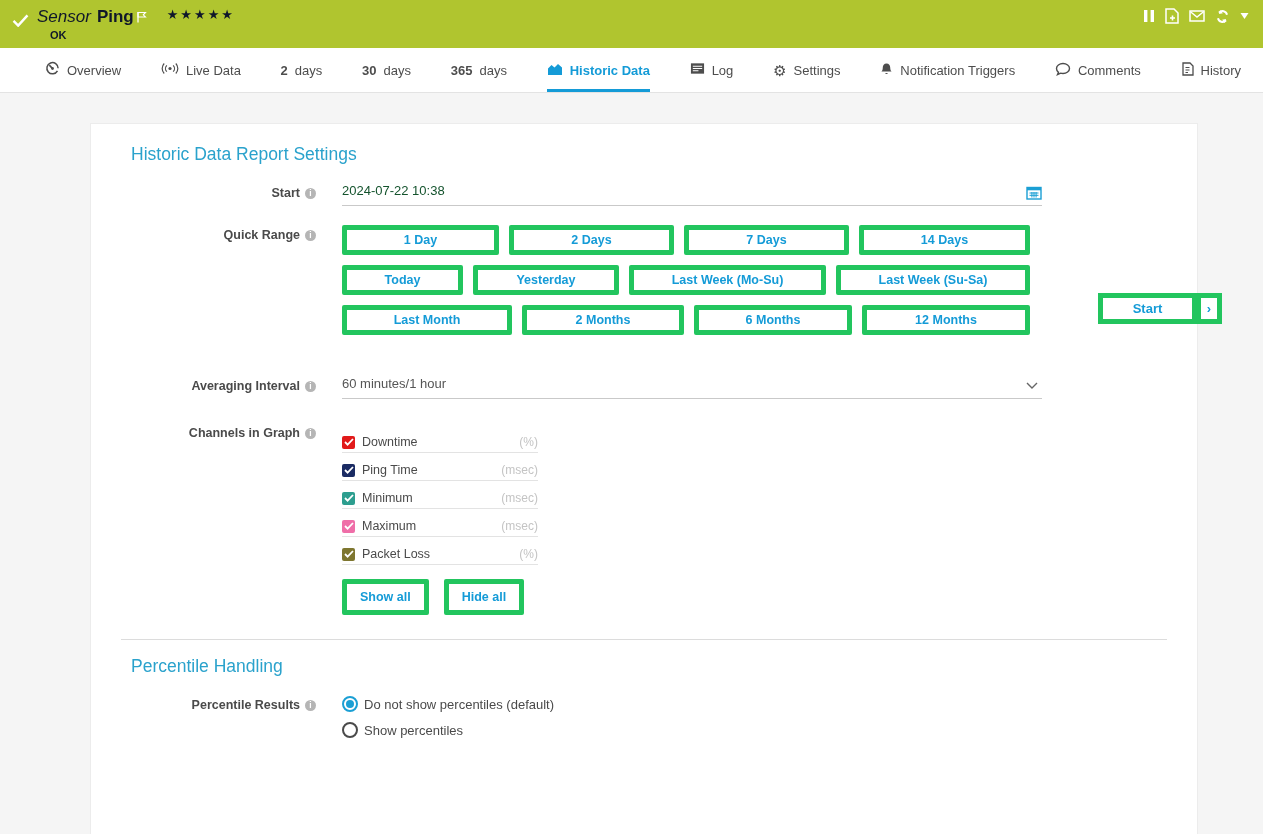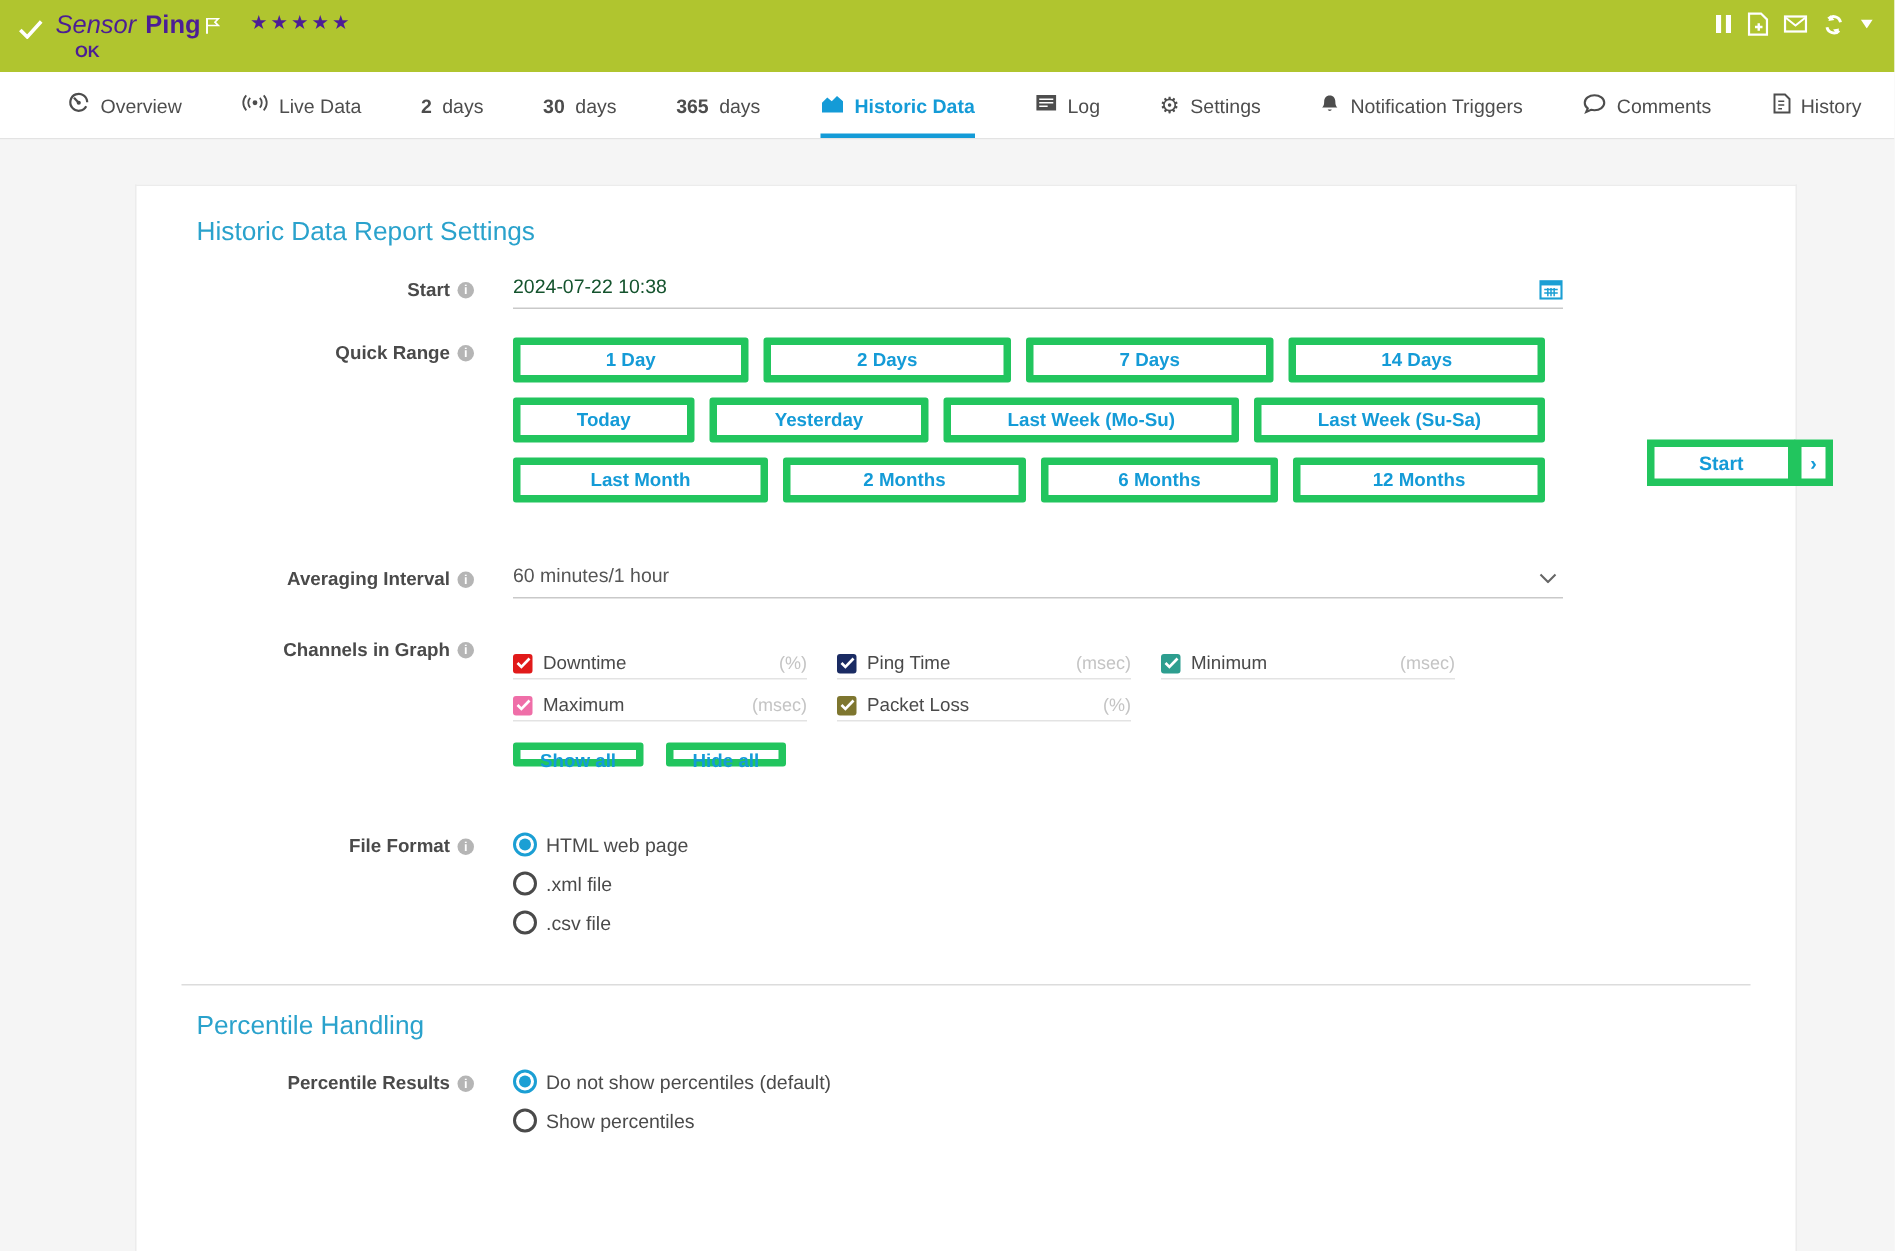--- a/index.html
+++ b/index.html
@@ -1,20 +1,20 @@
 <!DOCTYPE html>
 <html><head>
 <meta charset="utf-8">
 <style>
   * { margin:0; padding:0; box-sizing:border-box; }
   html,body { width:1263px; height:834px; overflow:hidden;
     font-family:"Liberation Sans", sans-serif; background:#f5f5f5; }
 
   
-  .header { position:relative; height:48px; background:#b0c52f; color:#4c1d95;padding-left:39px; }
+  .header { position:relative; height:48px; background:#b0c52f; color:#0f172a;padding-left:39px; }
   .hdr-left { position:absolute; left:12px; top:5px; display:flex; align-items:flex-start; }
   .hdr-check { margin-top:8px; }
   .hdr-title { margin-left:8px; font-size:17px; line-height:24px; display:flex; align-items:flex-start; }
   .t-prefix { font-style:italic; font-weight:400; }
   .t-name { font-weight:bold; margin-left:6px; }
   .hdr-flag { margin:1px 0 0 3px; }
   .hdr-stars { margin-left:20px; font-size:13px; letter-spacing:2px; line-height:20px; cursor:pointer; }
   .hdr-status { position:absolute; left:50px; top:29px; font-size:11px; font-weight:bold; }
   .hdr-toolbar { position:absolute; right:14px; top:8px; display:flex; align-items:center; gap:10px; }
   .hdr-toolbar > span { display:inline-flex; cursor:pointer; }
@@ -53,29 +53,29 @@
   .select-line svg { margin-top:6px; margin-right:4px; }
 
   .qr-row { display:grid; gap:10px; margin-bottom:10px; }
   .qr-r1 { grid-template-columns:157px 165px 165px 171px; }
   .qr-r2 { grid-template-columns:121px 146px 197px 194px; }
   .qr-r3 { grid-template-columns:170px 162px 158px 168px; }
   .btn { background:#fff; border:5px solid #22c55e; border-radius:2px; color:#149bd7;
     font-weight:bold; font-size:12.5px; font-family:Liberation Sans, sans-serif; cursor:pointer; }
   .qr-btn { height:30px; }
 
-  .ch-grid { display:flex; flex-wrap:wrap; column-gap:20px; row-gap:7px; width:628px; margin-top:9px; }
+  .ch-grid { display:flex; flex-wrap:wrap; column-gap:20px; row-gap:7px; width:628px; margin-top:9px;flex-direction:column; }
   .ch-item { width:196px; display:flex; align-items:center; height:21px;
     border-bottom:1px solid #e3e3e3; cursor:pointer; }
   .cbx { width:13px; height:13px; border-radius:2px; display:inline-flex;
     align-items:center; justify-content:center; cursor:pointer; flex:none; }
   .ch-name { font-size:12.5px; color:#4a4a4a; margin-left:7px; }
   .ch-unit { margin-left:auto; color:#c4c4c4; font-size:12px; }
   .ch-buttons { margin-top:14px; display:flex; gap:15px; }
-  .sm-btn { height:16px; padding:0 13px; }
+  .sm-btn { height:36px; padding:0 13px; }
 
   .radio-row { display:flex; align-items:center; height:18px; margin-bottom:8px; cursor:pointer; }
   .radio { position:relative; width:16px; height:16px; border-radius:50%;
     border:2px solid #4a4a4a; flex:none; }
   .radio.on { border-color:#1b9fd4; }
   .radio.on::after { content:""; position:absolute; left:2px; top:2px; width:8px; height:8px;
     border-radius:50%; background:#1b9fd4; }
   .radio-label { margin-left:6px; font-size:13px; color:#4a4a4a; }
 
   .divider { margin:24px 0 0 30px; width:1046px; border-top:1px solid #dcdcdc; }
@@ -343,39 +343,20 @@
             <span class="ch-unit">(%)</span>
           </div>
         </div>
         <div class="ch-buttons">
           <button class="btn sm-btn">Show all</button>
           <button class="btn sm-btn">Hide all</button>
         </div>
       </div>
     </div>
 
-    <div class="frow mt43">
-      <div class="flabel">
-        <span>File Format</span><i class="info">i</i>
-      </div>
-      <div class="fctrl">
-        <div class="radio-row">
-          <span class="radio on"></span>
-          <span class="radio-label">HTML web page</span>
-        </div>
-        <div class="radio-row">
-          <span class="radio"></span>
-          <span class="radio-label">.xml file</span>
-        </div>
-        <div class="radio-row">
-          <span class="radio"></span>
-          <span class="radio-label">.csv file</span>
-        </div>
-      </div>
-    </div>
 
     <div class="divider"></div>
 
     <h2 class="section-title mt16">Percentile Handling</h2>
 
     <div class="frow mt18">
       <div class="flabel">
         <span>Percentile Results</span><i class="info">i</i>
       </div>
       <div class="fctrl">

